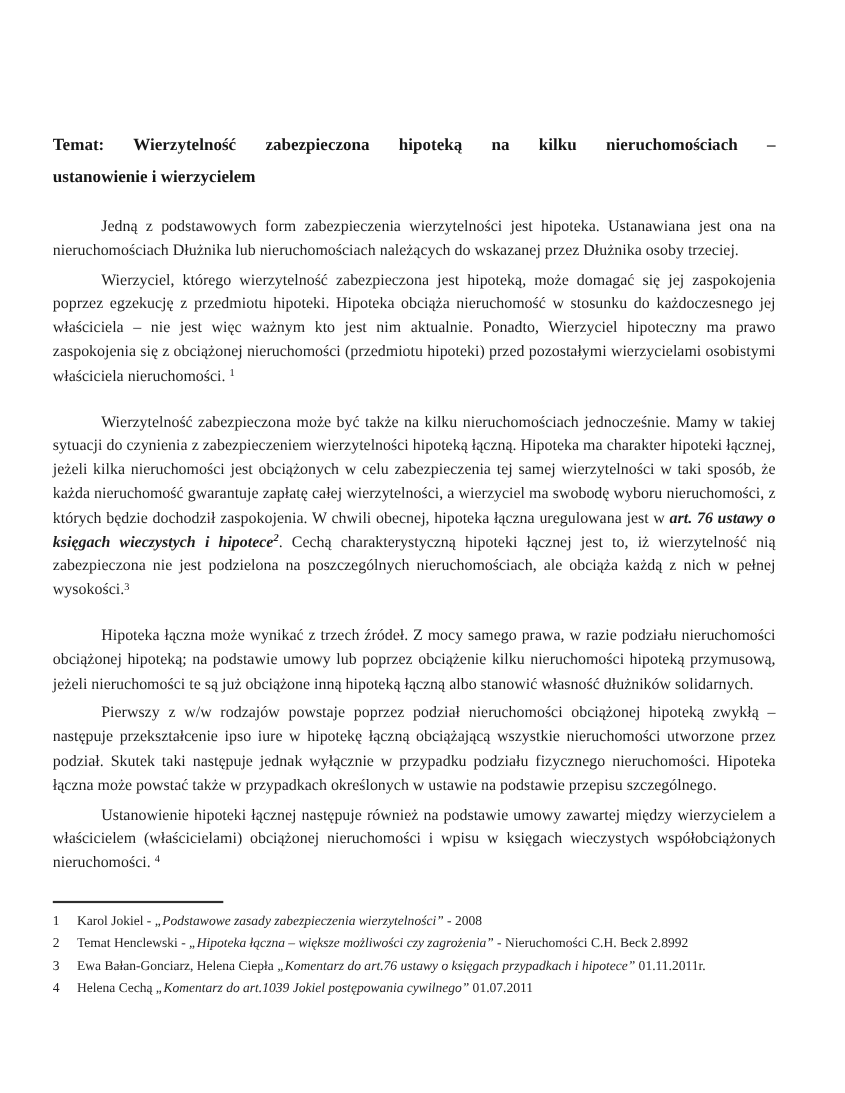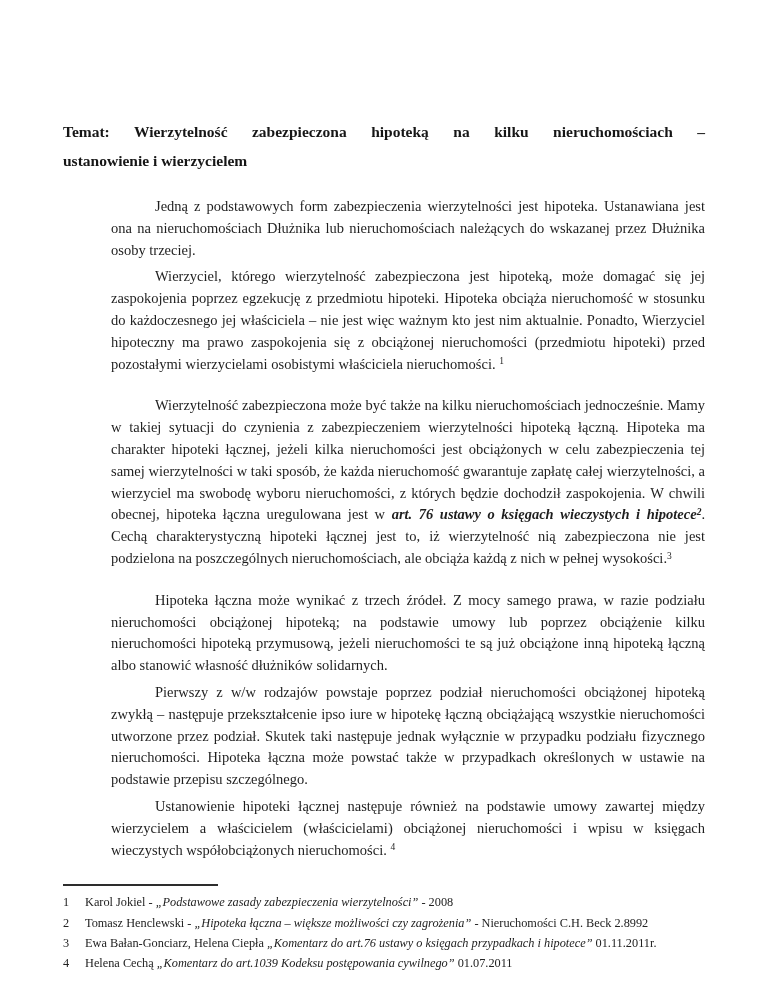--- a/index.html
+++ b/index.html
@@ -6,41 +6,40 @@
     margin: 0;
     padding: 0;
     background: #ffffff;
   }
   .page {
     position: relative;
     width: 768px;
     height: 994px;
     box-sizing: border-box;
     background: #ffffff;
-    padding: 117px 63px 0 63px;
+    padding: 117px 63px 0 48px;
     font-family: "Liberation Serif", "DejaVu Serif", serif;
     color: #1e1e1e;
     overflow: hidden;
   }
   .doc-title {
     font-weight: bold;
     font-size: 15.5px;
     line-height: 29px;
     color: #161616;
   }
   .doc-title .line1 {
     text-align: justify;
     text-align-last: justify;
   }
   .doc-body {
     margin-top: 21px;
     font-size: 14.5px;
     line-height: 21.8px;
     text-align: justify;
-    margin-left: 48px;
   }
   .doc-body p.para {
     margin: 0 0 5px 0;
     text-indent: 44px;
   }
   .doc-body p.para.gap {
     margin-top: 20px;
   }
   .bi {
     font-weight: bold;
@@ -101,26 +100,26 @@
 
   <div class="footnotes">
     <div class="fn-sep"></div>
     <div>
         <div class="fn-row">
           <span class="fn-num">1</span>
           <span class="fn-text"><span>Karol Jokiel - </span><span class="it">„Podstawowe zasady zabezpieczenia wierzytelności”</span><span> - 2008</span></span>
         </div>
         <div class="fn-row">
           <span class="fn-num">2</span>
-          <span class="fn-text"><span>Tomasz Henclewski - </span><span class="it">„Hipoteka łączna – większe możliwości czy zagrożenia”</span><span> - Nieruchomości C.H. Beck 2.8992</span></span>
+          <span class="fn-text"><span>Temat Henclewski - </span><span class="it">„Hipoteka łączna – większe możliwości czy zagrożenia”</span><span> - Nieruchomości C.H. Beck 2.8992</span></span>
         </div>
         <div class="fn-row">
           <span class="fn-num">3</span>
           <span class="fn-text"><span>Ewa Bałan-Gonciarz, Helena Ciepła </span><span class="it">„Komentarz do art.76 ustawy o księgach przypadkach i hipotece”</span><span> 01.11.2011r.</span></span>
         </div>
         <div class="fn-row">
           <span class="fn-num">4</span>
-          <span class="fn-text"><span>Helena Cechą </span><span class="it">„Komentarz do art.1039 Kodeksu postępowania cywilnego”</span><span> 01.07.2011</span></span>
+          <span class="fn-text"><span>Helena Cechą </span><span class="it">„Komentarz do art.1039 Jokiel postępowania cywilnego”</span><span> 01.07.2011</span></span>
         </div>
       </div>
   </div>
 
 </div>
 
 </body></html>

